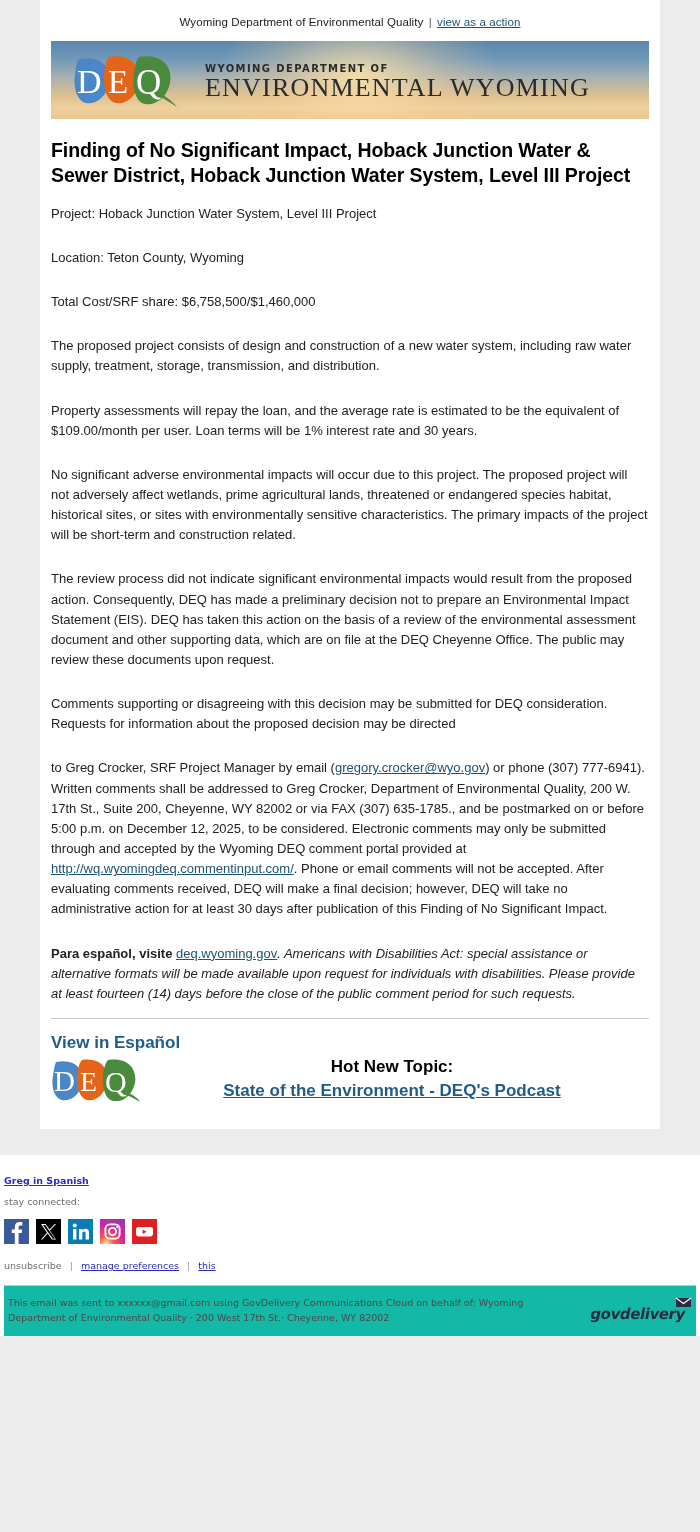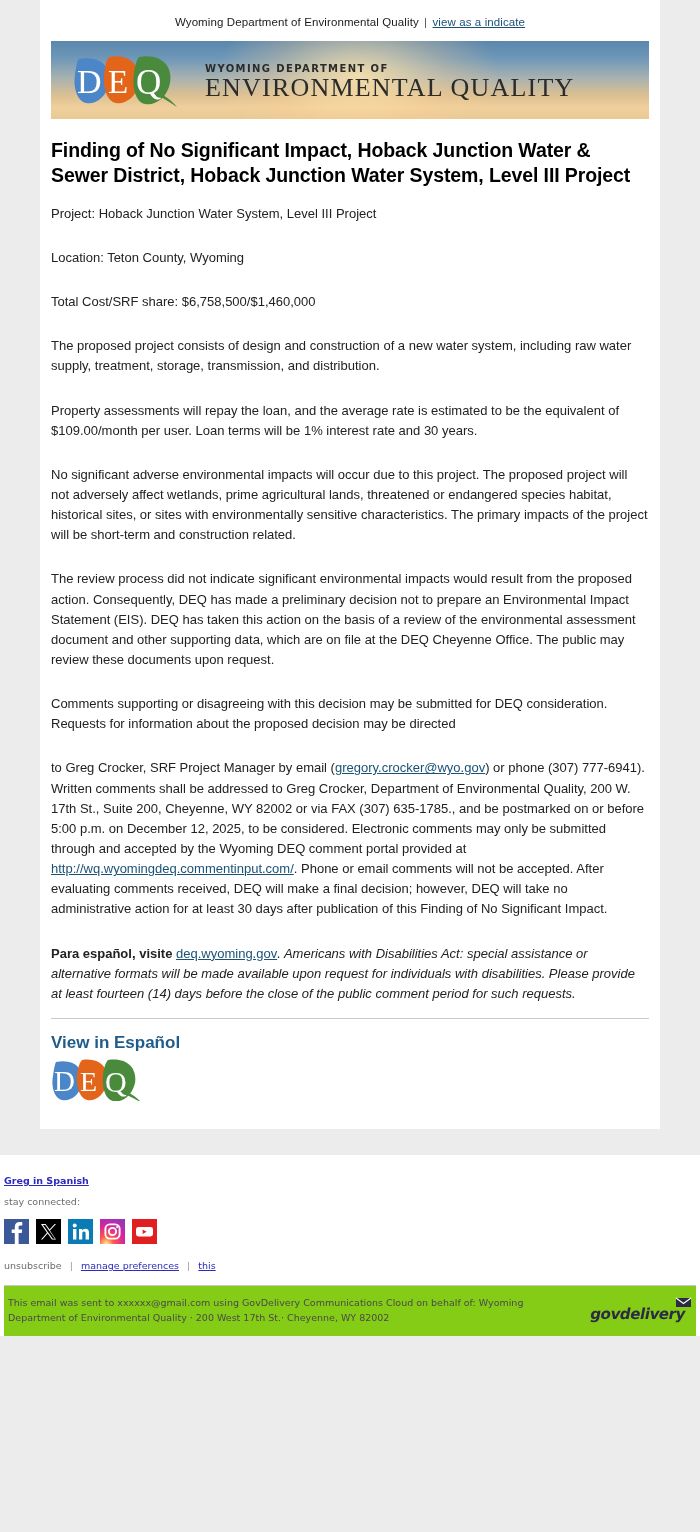--- a/index.html
+++ b/index.html
@@ -140,58 +140,58 @@
     font-size:9.5px; color:#6b6b6b; padding:0 0 14px 0;
   }
   .prefs a{ color:#2b2bbf; text-decoration:underline; }
   .prefs .bar{ color:#9a9a9a; padding:0 5px; }
   .prefs .unsub{ color:#6b6b6b; }
 
   .footrule{ border-top:1px solid #c7c7c7; }
   .legal{
     display:flex; align-items:flex-start; justify-content:space-between;
     padding:10px 4px 10px 4px;
-    background:#84cc16;
+    background:#14b8a6;
   }
   .legal p{
     margin:0; font-size:9.5px; line-height:1.55; color:#4a4a4a;
     max-width:560px;
     font-family:"DejaVu Sans", sans-serif;
   }
   .gd { flex:0 0 auto; width:104px; height:30px; position:relative; }
   .gd svg{ display:block; width:100%; height:100%; }
 </style>
 </head>
 <body>
 
 <div class="card">
   <div class="card-inner">
 
     <div class="preheader">
       <span>Wyoming Department of Environmental Quality</span>
       <span class="sep">|</span>
-      <a href="#">view as a indicate</a>
+      <a href="#">view as a action</a>
     </div>
 
     <div class="banner">
       <div class="banner-content">
         <span class="deq-logo">
           <svg viewBox="0 0 118 54" xmlns="http://www.w3.org/2000/svg">
             <path d="M6 6 C30 2 38 16 36 30 C34 44 22 52 13 50 C4 48 0 34 2 22 C3 14 4 8 6 6 Z" fill="#4a86c8"></path>
             <path d="M36 4 C58 0 68 14 66 29 C64 44 52 52 43 50 C33 48 30 33 31 21 C32 12 34 6 36 4 Z" fill="#e2651a"></path>
             <path d="M66 4 C90 0 100 15 97 30 C94 45 82 53 72 51 C62 49 59 33 61 21 C62 12 64 6 66 4 Z" fill="#4a8a3c"></path>
             <path d="M88 44 C95 48 101 52 104 54 C100 49 95 45 90 42 Z" fill="#4a8a3c"></path>
             <text x="4" y="40" font-family="Liberation Serif, serif" font-size="34" fill="#ffffff">D</text>
             <text x="35" y="40" font-family="Liberation Serif, serif" font-size="33" fill="#ffffff">E</text>
             <text x="63" y="41" font-family="Liberation Serif, serif" font-size="35" fill="#ffffff">Q</text>
           </svg>
         </span>
         <span class="banner-text">
           <span class="l1">WYOMING DEPARTMENT OF</span><br>
-          <span class="l2">ENVIRONMENTAL QUALITY</span>
+          <span class="l2">ENVIRONMENTAL WYOMING</span>
         </span>
       </div>
     </div>
 
     <div class="body-wrap">
 
       <h1 class="article-title">Finding of No Significant Impact, Hoback Junction Water &amp; Sewer District, Hoback Junction Water System, Level III Project</h1>
 
       <p class="para">Project: Hoback Junction Water System, Level III Project</p>
       <p class="para">Location: Teton County, Wyoming</p>
@@ -219,20 +219,24 @@
             <svg viewBox="0 0 104 44" xmlns="http://www.w3.org/2000/svg">
               <path d="M5 5 C26 1 33 14 31 26 C29 38 19 45 11 43 C3 41 0 29 2 19 C3 11 4 7 5 5 Z" fill="#4a86c8"></path>
               <path d="M31 3 C50 0 58 12 56 25 C54 38 44 45 36 43 C28 41 25 28 26 18 C27 10 29 5 31 3 Z" fill="#e2651a"></path>
               <path d="M57 3 C78 0 86 13 84 26 C81 39 71 46 62 44 C53 42 51 28 52 18 C53 10 55 5 57 3 Z" fill="#4a8a3c"></path>
               <path d="M76 38 C82 41 87 44 90 45 C86 41 82 38 78 36 Z" fill="#4a8a3c"></path>
               <text x="3" y="34" font-family="Liberation Serif, serif" font-size="29" fill="#ffffff">D</text>
               <text x="29" y="34" font-family="Liberation Serif, serif" font-size="28" fill="#ffffff">E</text>
               <text x="54" y="35" font-family="Liberation Serif, serif" font-size="30" fill="#ffffff">Q</text>
             </svg>
           </span>
+          <span class="promo-copy">
+            <span class="hot" style="display:block">Hot New Topic:</span>
+            <a class="podcast" href="#">State of the Environment - DEQ's Podcast</a>
+          </span>
         </div>
       </div>
 
     </div>
   </div>
 </div>
 
 <div class="gap"></div>
 
 <div class="footer">

